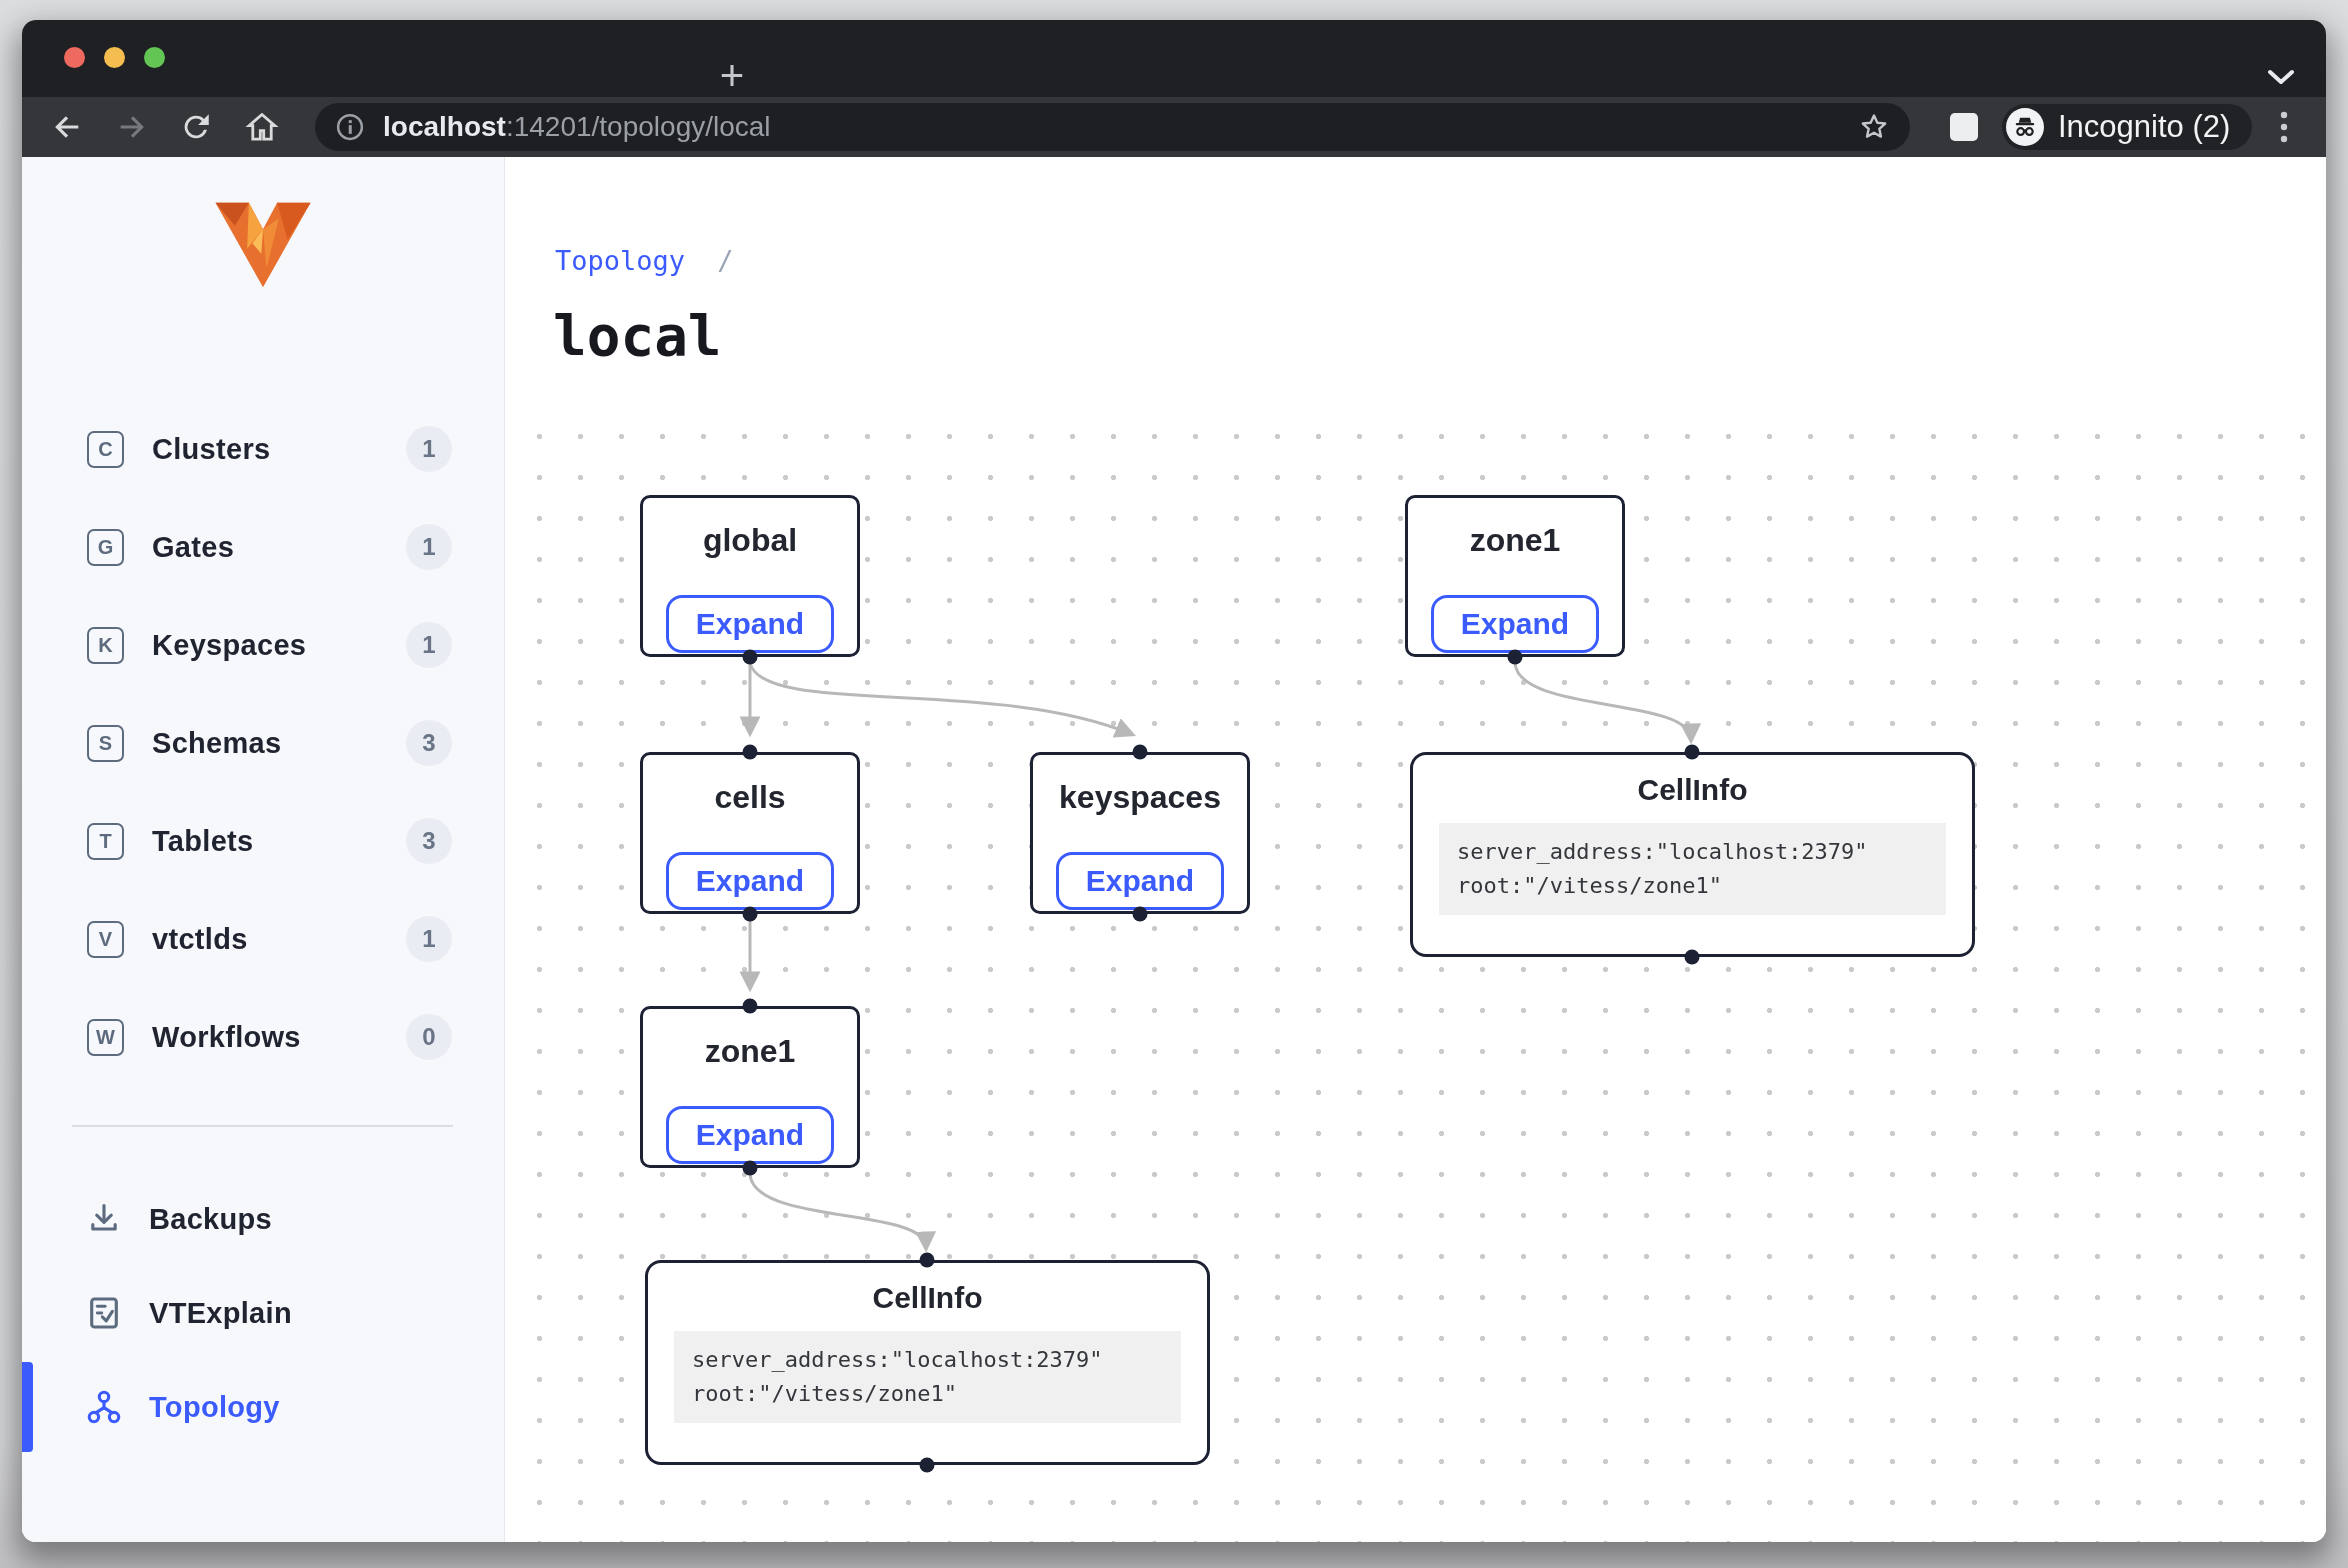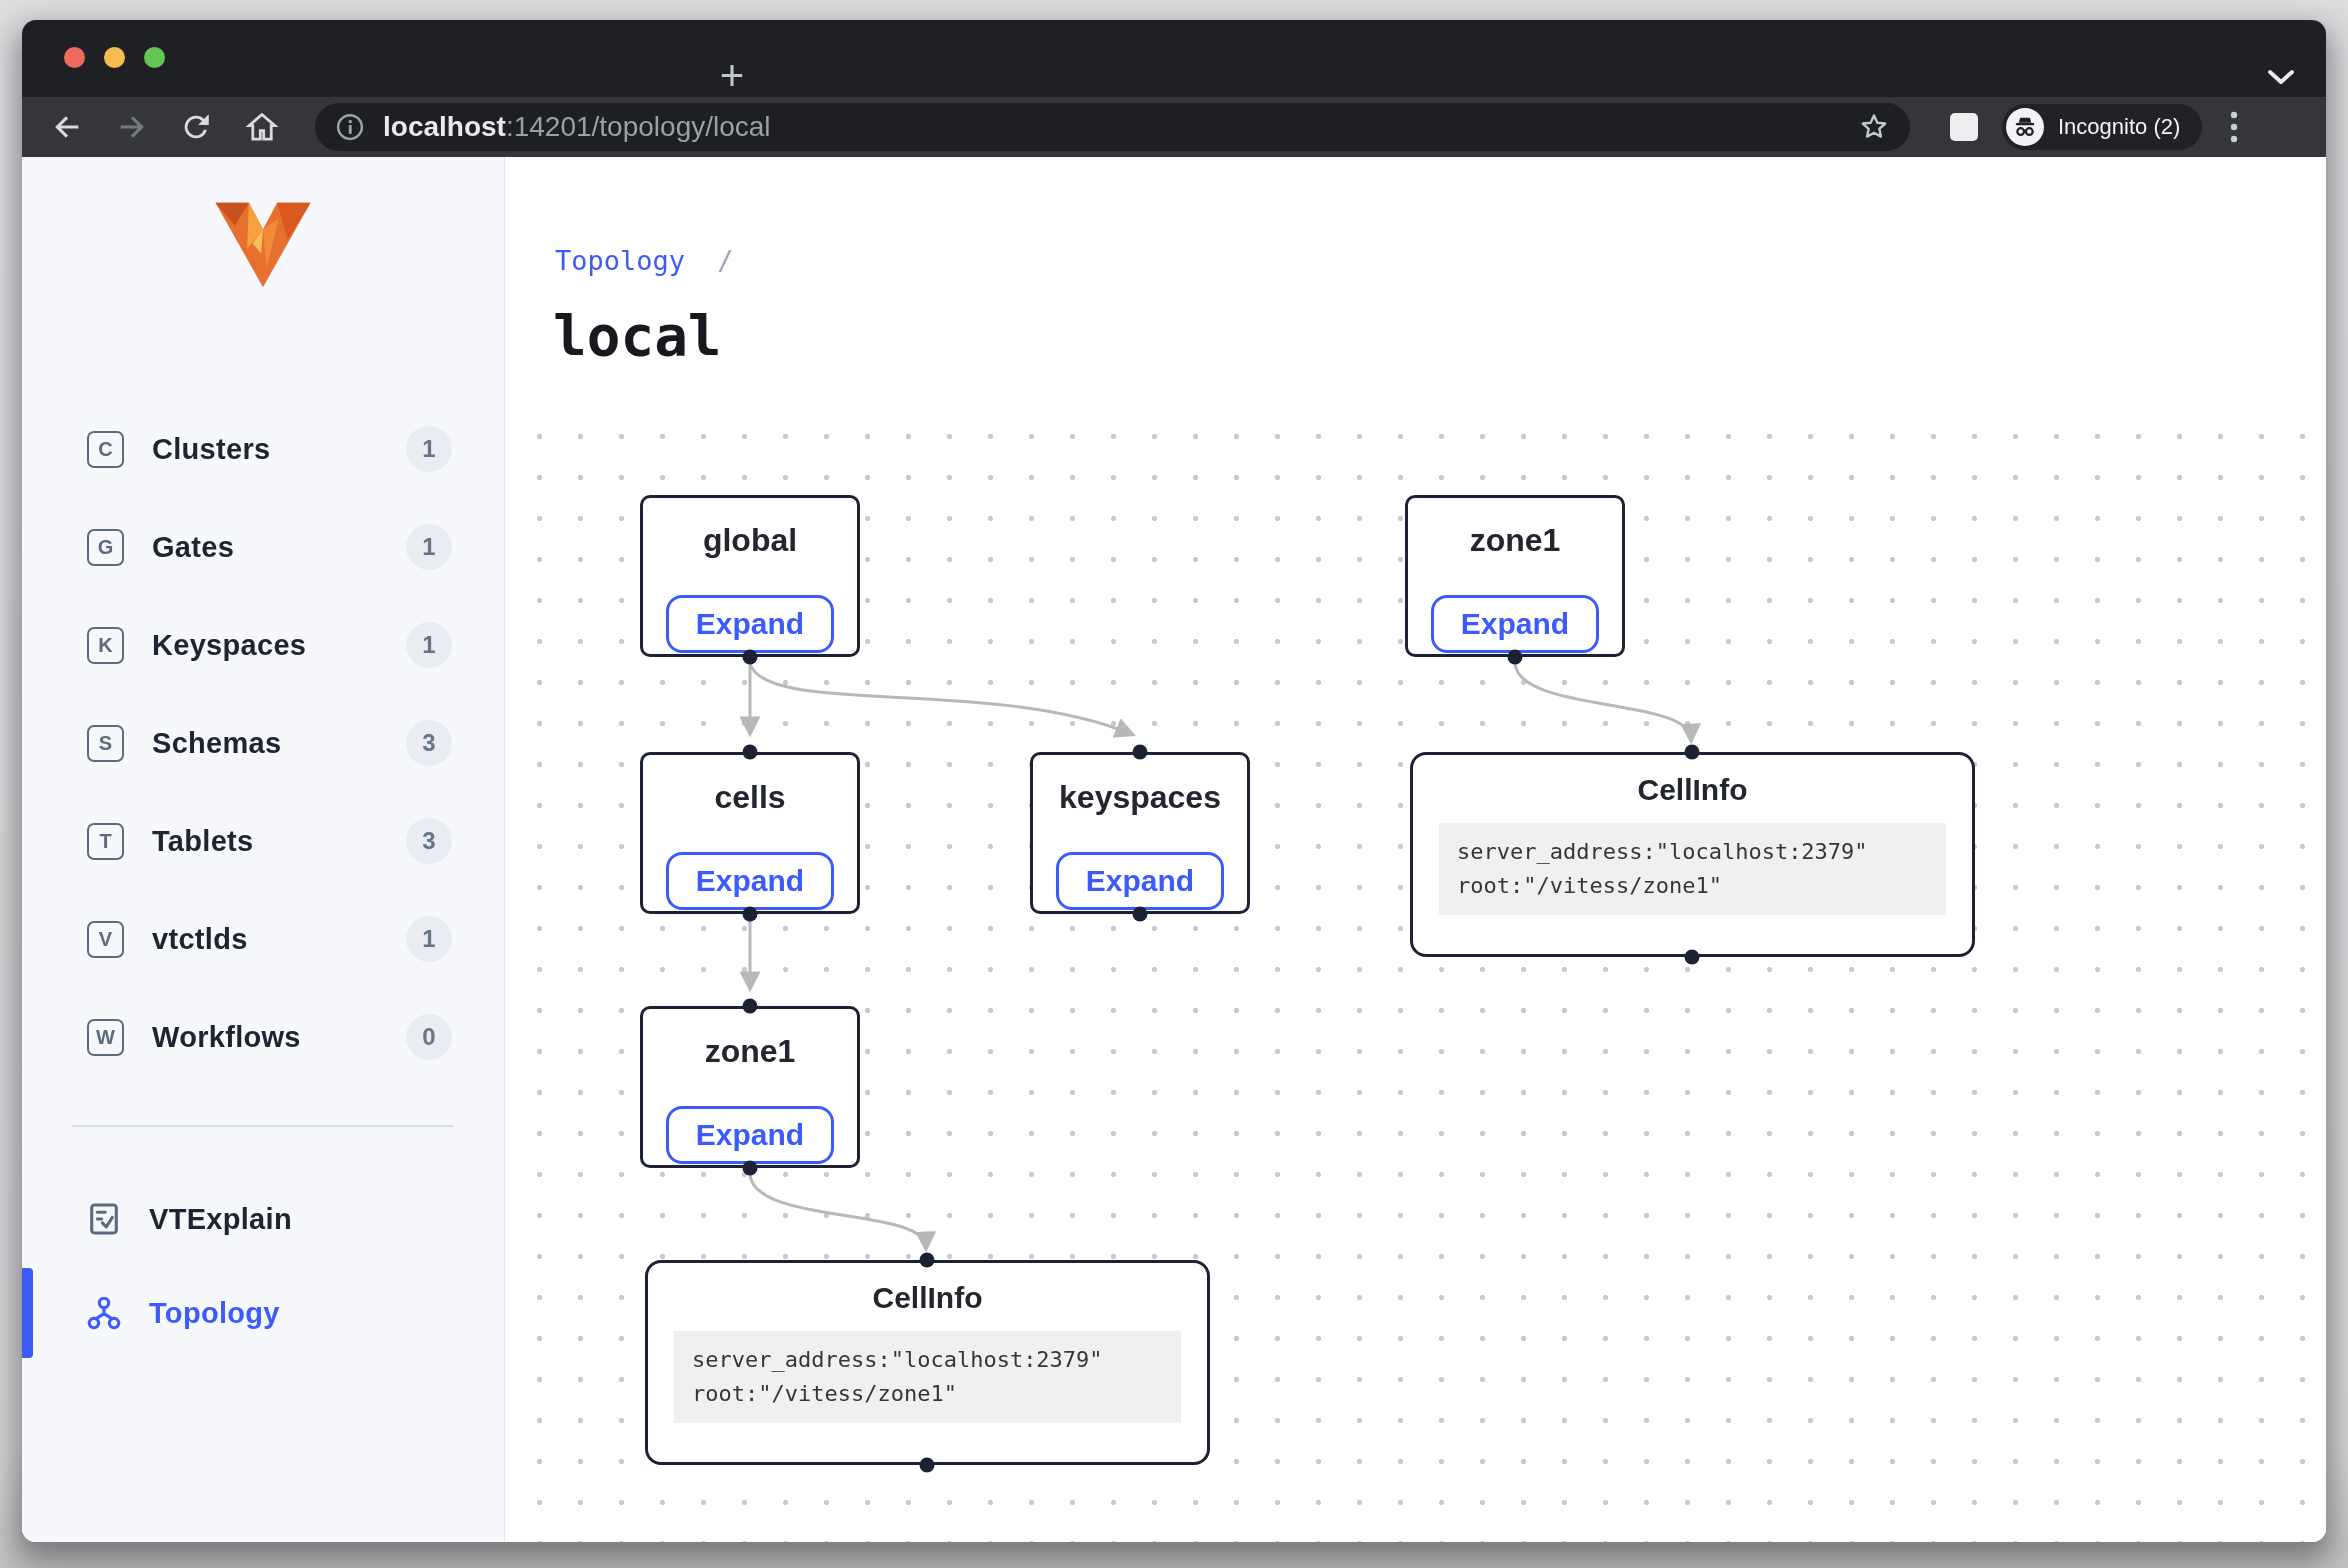--- a/index.html
+++ b/index.html
@@ -30,21 +30,21 @@
   .ic-back{ margin-left:25px; } .ic-fwd{ margin-left:25px; } .ic-reload{ margin-left:24px; } .ic-home{ margin-left:26px; }
   .urlpill { margin-left:33px; width:1595px; height:48px; border-radius:24px; background:#1d1f22;
              display:flex; align-items:center; padding:0 20px; }
   .url-text { margin-left:18px; font-size:28px; white-space:nowrap; }
   .url-host { color:#e8eaed; font-weight:700; } .url-rest { color:#9aa0a6; }
   .star { margin-left:auto; }
   .panel-ic { margin-left:40px; width:28px; height:28px; background:#eceef0; border-radius:5px; }
   .incog { margin-left:24px; height:46px; border-radius:23px; background:#202226; display:flex;
            align-items:center; padding:0 22px 0 4px; }
   .incog-circle { width:38px; height:38px; border-radius:50%; background:#f2f3f4; display:grid; place-items:center; }
-  .incog-label { color:#f1f3f4; font-size:22px; margin-left:14px; white-space:nowrap; }
+  .incog-label { color:#f1f3f4; font-size:31px; margin-left:14px; white-space:nowrap; }
   .dots { margin-left:26px; margin-right:18px; }
 
   
   .content { display:flex; height:1385px; background:#fff; }
   .sidebar { position:relative; width:483px; background:#f7f8fc; border-right:1px solid #e7e9f0; flex:none; }
   .logo { display:block; margin:44px auto 0; }
   .nav { margin-top:111px; }
   .nav-item { height:98px; display:flex; align-items:center; padding-left:65px; cursor:pointer; }
   .letterbox { width:37px; height:37px; border:2.5px solid #5d6b7e; border-radius:7px; color:#5d6b7e;
                font-size:20px; font-weight:600; display:grid; place-items:center; flex:none; }
@@ -213,20 +213,28 @@
             <span class="nav-label">Workflows</span>
             <span class="nav-badge">0</span>
           </div>
         </div>
 
         <div class="divider"></div>
 
         <div class="tools">
           <div class="tool-item">
             <svg class="tool-icon" viewBox="0 0 34 34">
+              <line x1="17" y1="5" x2="17" y2="19" stroke="#5d6b7e" stroke-width="2.8" stroke-linecap="round"></line>
+              <polyline points="10.5,13.5 17,20 23.5,13.5" fill="none" stroke="#5d6b7e" stroke-width="2.8" stroke-linecap="round" stroke-linejoin="round"></polyline>
+              <path d="M7 22v4h20v-4" fill="none" stroke="#5d6b7e" stroke-width="2.8" stroke-linecap="round" stroke-linejoin="round"></path>
+            </svg>
+            <span class="tool-label">Backups</span>
+          </div>
+          <div class="tool-item">
+            <svg class="tool-icon" viewBox="0 0 34 34">
               <rect x="6" y="4.5" width="22" height="25" rx="2.5" fill="none" stroke="#5d6b7e" stroke-width="2.8"></rect>
               <line x1="11" y1="11" x2="18" y2="11" stroke="#5d6b7e" stroke-width="2.6" stroke-linecap="round"></line>
               <line x1="11" y1="17" x2="15" y2="17" stroke="#5d6b7e" stroke-width="2.6" stroke-linecap="round"></line>
               <polyline points="15.5,20.5 19,24 24.5,15.5" fill="none" stroke="#5d6b7e" stroke-width="2.8" stroke-linecap="round" stroke-linejoin="round"></polyline>
             </svg>
             <span class="tool-label">VTExplain</span>
           </div>
           <div class="tool-item active">
             <span class="active-bar"></span>
             <svg class="tool-icon" viewBox="0 0 34 34">

